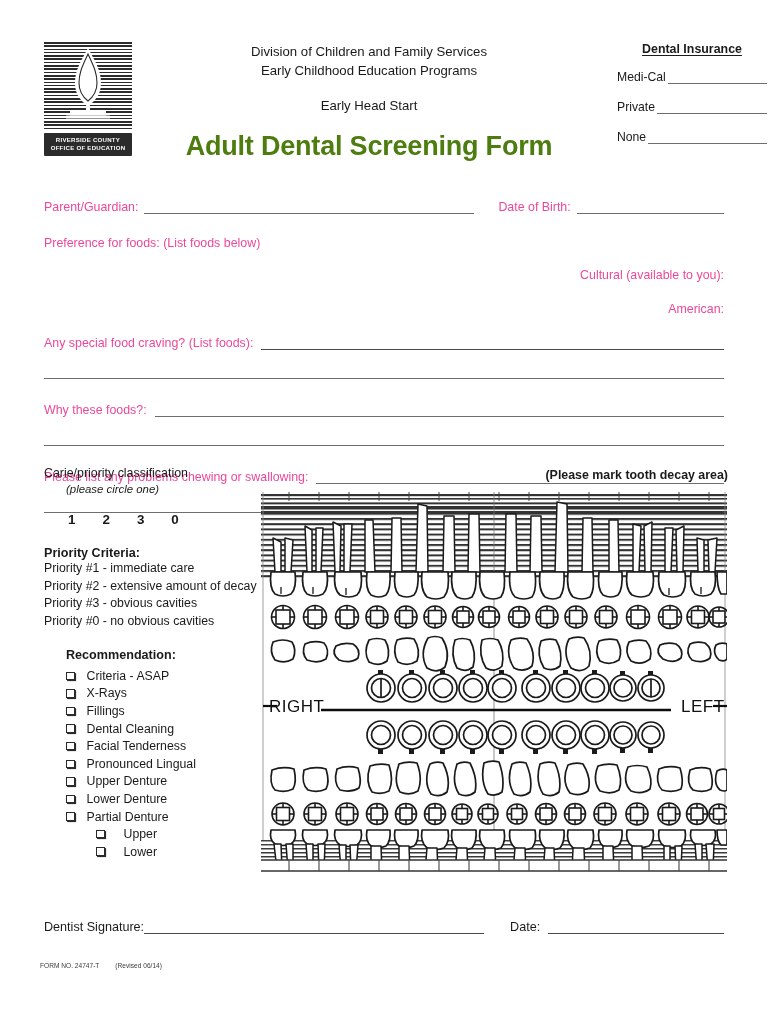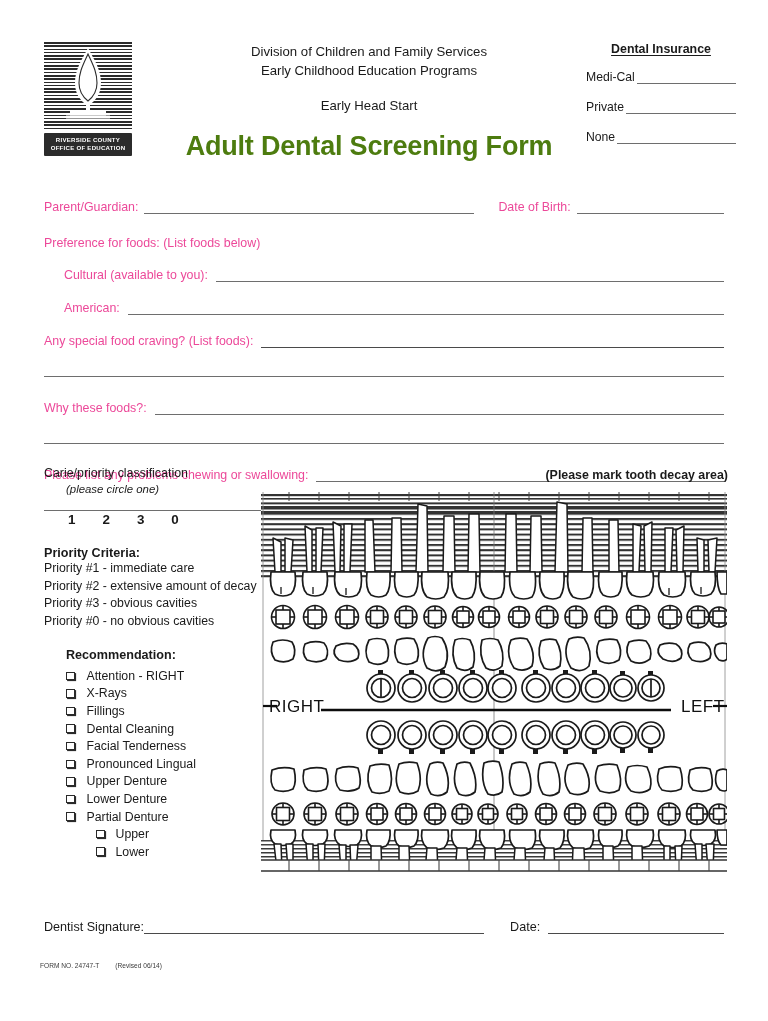--- a/index.html
+++ b/index.html
@@ -82,21 +82,21 @@
   }
   .form-title {
     margin-top: 18px;
     font-size: 27px;
     font-weight: bold;
     letter-spacing: -0.2px;
     color: #4d7c0f;
   }
   .ins-block {
     position: absolute;
-    left: 586px;
+    left: 617px;
     top: 42px;
     width: 150px;
   }
   .ins-title {
     font-size: 12.4px;
     font-weight: bold;
     text-align: center;
     text-decoration: underline;
     text-underline-offset: 2px;
     margin-bottom: 14px;
@@ -129,21 +129,21 @@
     white-space: nowrap;
   }
   .frow .lbl { color: #ec4899; }
   .rule {
     border-bottom: 1.1px solid #6e6e6e;
     height: 12px;
   }
   .rule.flex { flex: 1; }
   .rule.dark { border-bottom-color: #4a4a4a; }
   .spacer-sm { width: 10px; }
-  .indent { padding-left: 20px; }
+  .indent { padding-left: 20px; flex-direction: column; }
   .bare-rule {
     border-bottom: 1.1px solid #6e6e6e;
     height: 1px;
     width: 680px;
   }
 
   
   .carie {
     position: absolute;
     left: 44px;
@@ -196,21 +196,21 @@
   .chk {
     width: 8.5px;
     height: 8.5px;
     border: 1.4px solid #2a2a2a;
     box-shadow: 1.1px 1.1px 0 #2a2a2a;
     margin-right: 12px;
     flex: none;
     background: #fff;
     box-sizing: border-box;
   }
-  .rec-item.sub { padding-left: 30px; }
+  .rec-item.sub { padding-left: 30px; gap: 8px; }
   .rec-item.sub .chk { margin-right: 11px; }
 
   
   .chart-cap {
     position: absolute;
     left: 258px;
     top: 468px;
     width: 470px;
     text-align: right;
     font-size: 12.4px;
@@ -349,21 +349,21 @@
     <div class="pc-item">Priority #2 - extensive amount of decay</div>
     <div class="pc-item">Priority #3 - obvious cavities</div>
     <div class="pc-item">Priority #0 - no obvious cavities</div>
   </div>
 
   <div class="recs">
     <div class="recs-title">Recommendation:</div>
 
     <div class="rec-item">
       <span class="chk"></span>
-      <span>Attention - RIGHT</span>
+      <span>Criteria - ASAP</span>
     </div>
     <div class="rec-item">
       <span class="chk"></span>
       <span>X-Rays</span>
     </div>
     <div class="rec-item">
       <span class="chk"></span>
       <span>Fillings</span>
     </div>
     <div class="rec-item">

